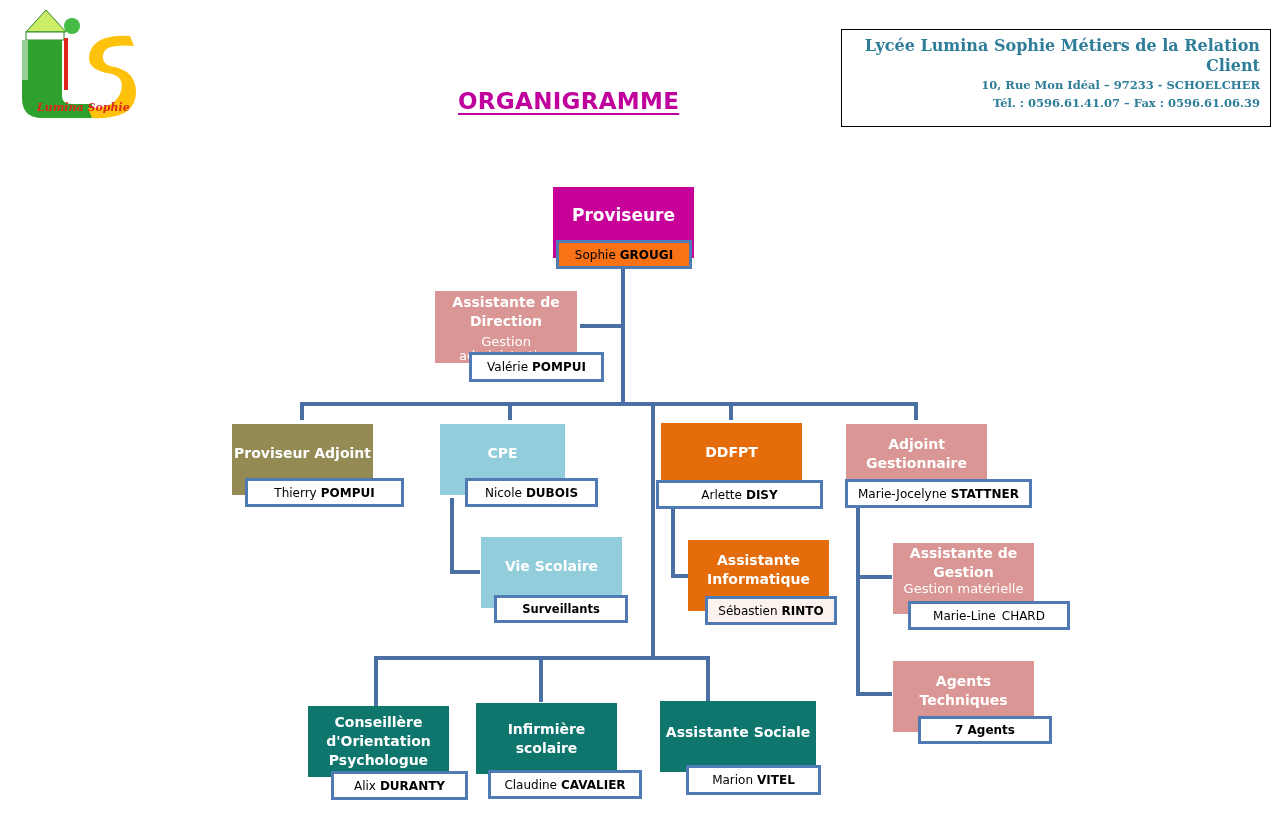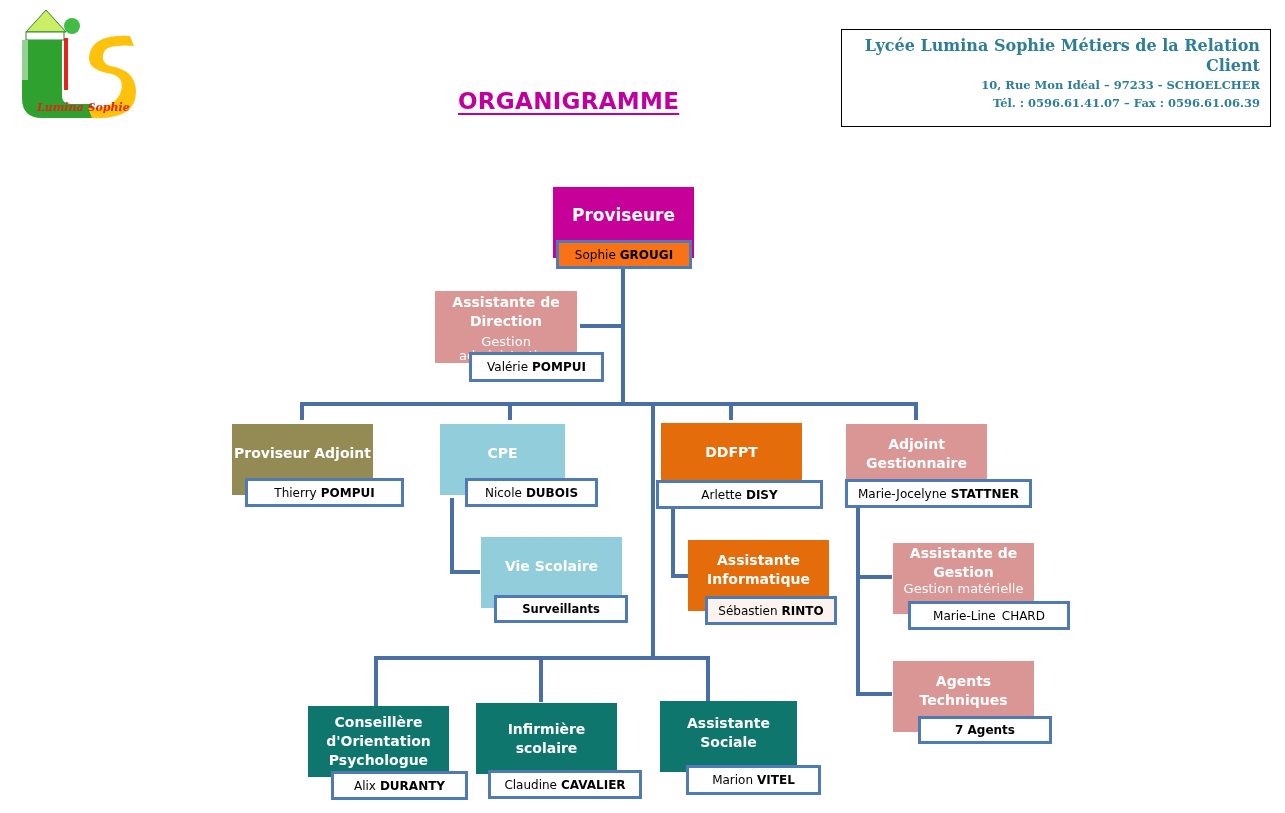--- a/index.html
+++ b/index.html
@@ -163,19 +163,19 @@
 </div>
 
 <div class="box c-red" style="left:476px;top:703px;width:141px;height:71px;">
   <span>Infirmière scolaire</span>
 </div>
 <div class="name" style="left:488px;top:770px;width:154px;height:29px;">
   <span>Claudine</span>
     <b>CAVALIER</b>
 </div>
 
-<div class="box c-red" style="left:660px;top:701px;width:137px;height:71px;padding-bottom:8px;">
+<div class="box c-red" style="left:660px;top:701px;width:156px;height:71px;padding-bottom:8px;">
   <span>Assistante Sociale</span>
 </div>
 <div class="name" style="left:686px;top:765px;width:135px;height:30px;">
   <span>Marion</span>
     <b>VITEL</b>
 </div>
 
 </body></html>

